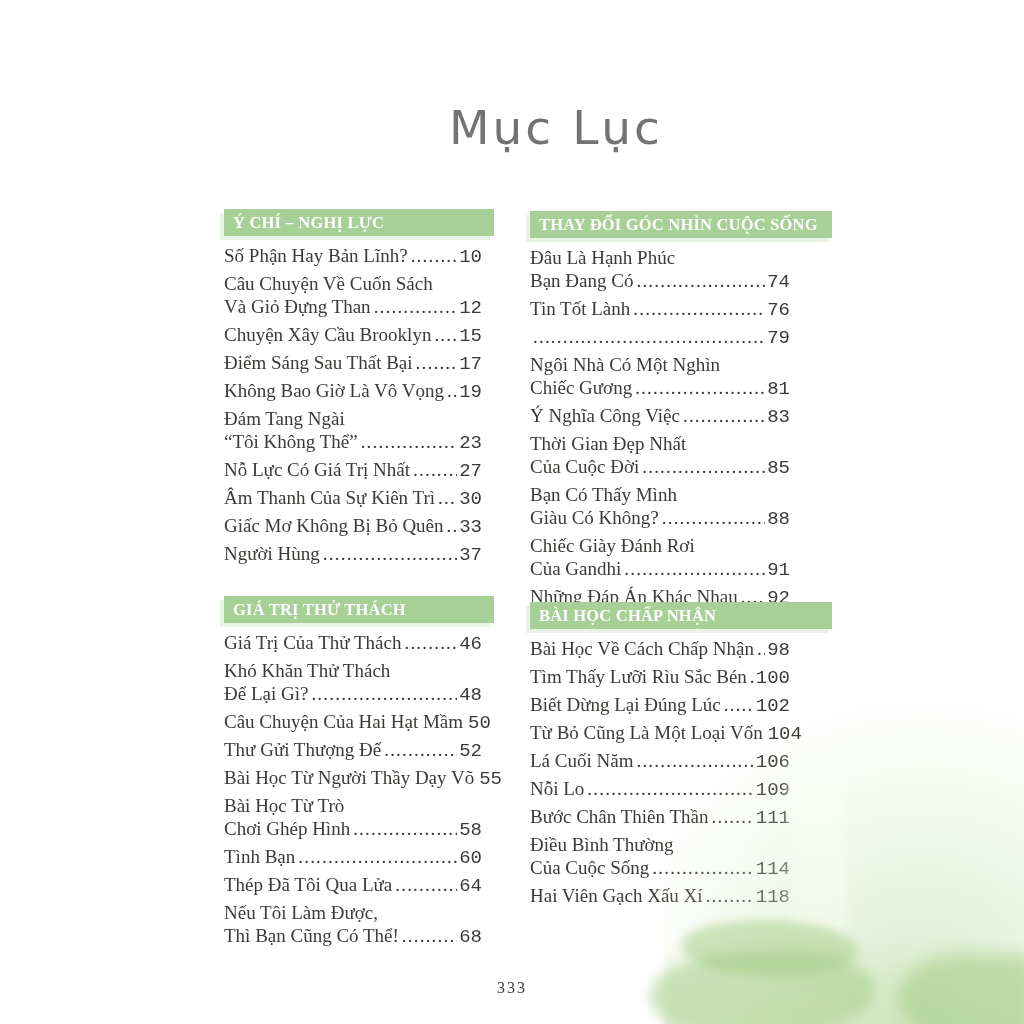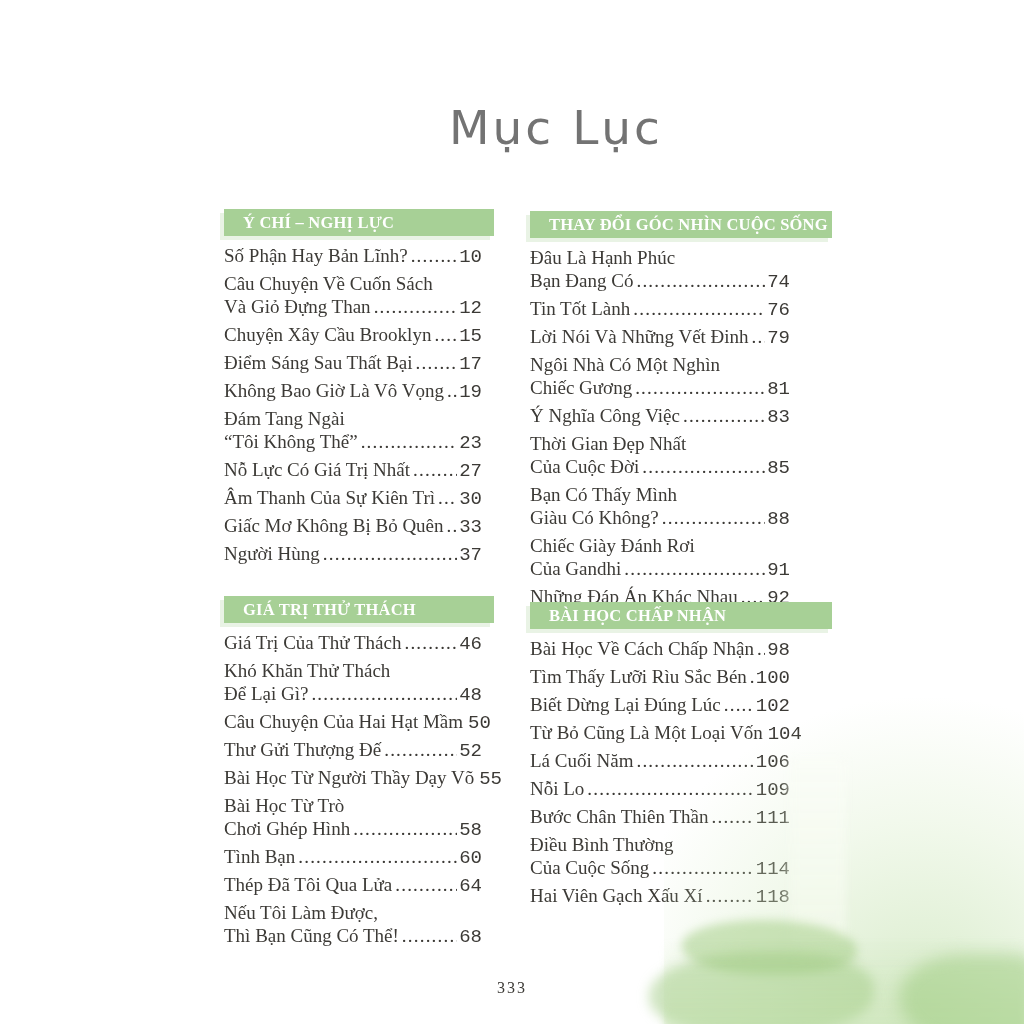--- a/index.html
+++ b/index.html
@@ -26,21 +26,21 @@
   .s0 { left: 224px; top: 209px; width: 270px; }
   .s1 { left: 530px; top: 211px; width: 302px; }
   .s2 { left: 224px; top: 596px; width: 270px; }
   .s3 { left: 530px; top: 602px; width: 302px; }
 
   .section-header {
     height: 27px; line-height: 27px;
     background: var(--header-bg, #a7d096);
     color: var(--header-text, #ffffff);
     font-weight: 700; font-size: 16.5px;
-    padding-left: 19px; letter-spacing: 0.2px;
+    padding-left: 9px; letter-spacing: 0.2px;
     white-space: nowrap; overflow: hidden;
     box-shadow: -4px 4px 0 rgba(167, 208, 150, 0.25);
   }
 
   .entries { margin-top: 8px; }
   .s0 .entries, .s2 .entries { width: 258px; }
   .s1 .entries, .s3 .entries { width: 260px; }
 
   .entry { margin-bottom: 3px; }
   .line {
@@ -203,21 +203,20 @@
         </div>
         <div class="entry">
           <div class="line last">
             <span class="t">Tin Tốt Lành</span>
             <span class="dots">..........................................................................................</span>
             <span class="pg">76</span>
           </div>
         </div>
         <div class="entry">
           <div class="line last">
-            <span class="t">Lời Nói Và Những Vết Đinh</span>
             <span class="dots">..........................................................................................</span>
             <span class="pg">79</span>
           </div>
         </div>
         <div class="entry">
           <div class="line">
             <span class="t">Ngôi Nhà Có Một Nghìn</span>
           </div>
           <div class="line last">
             <span class="t">Chiếc Gương</span>

